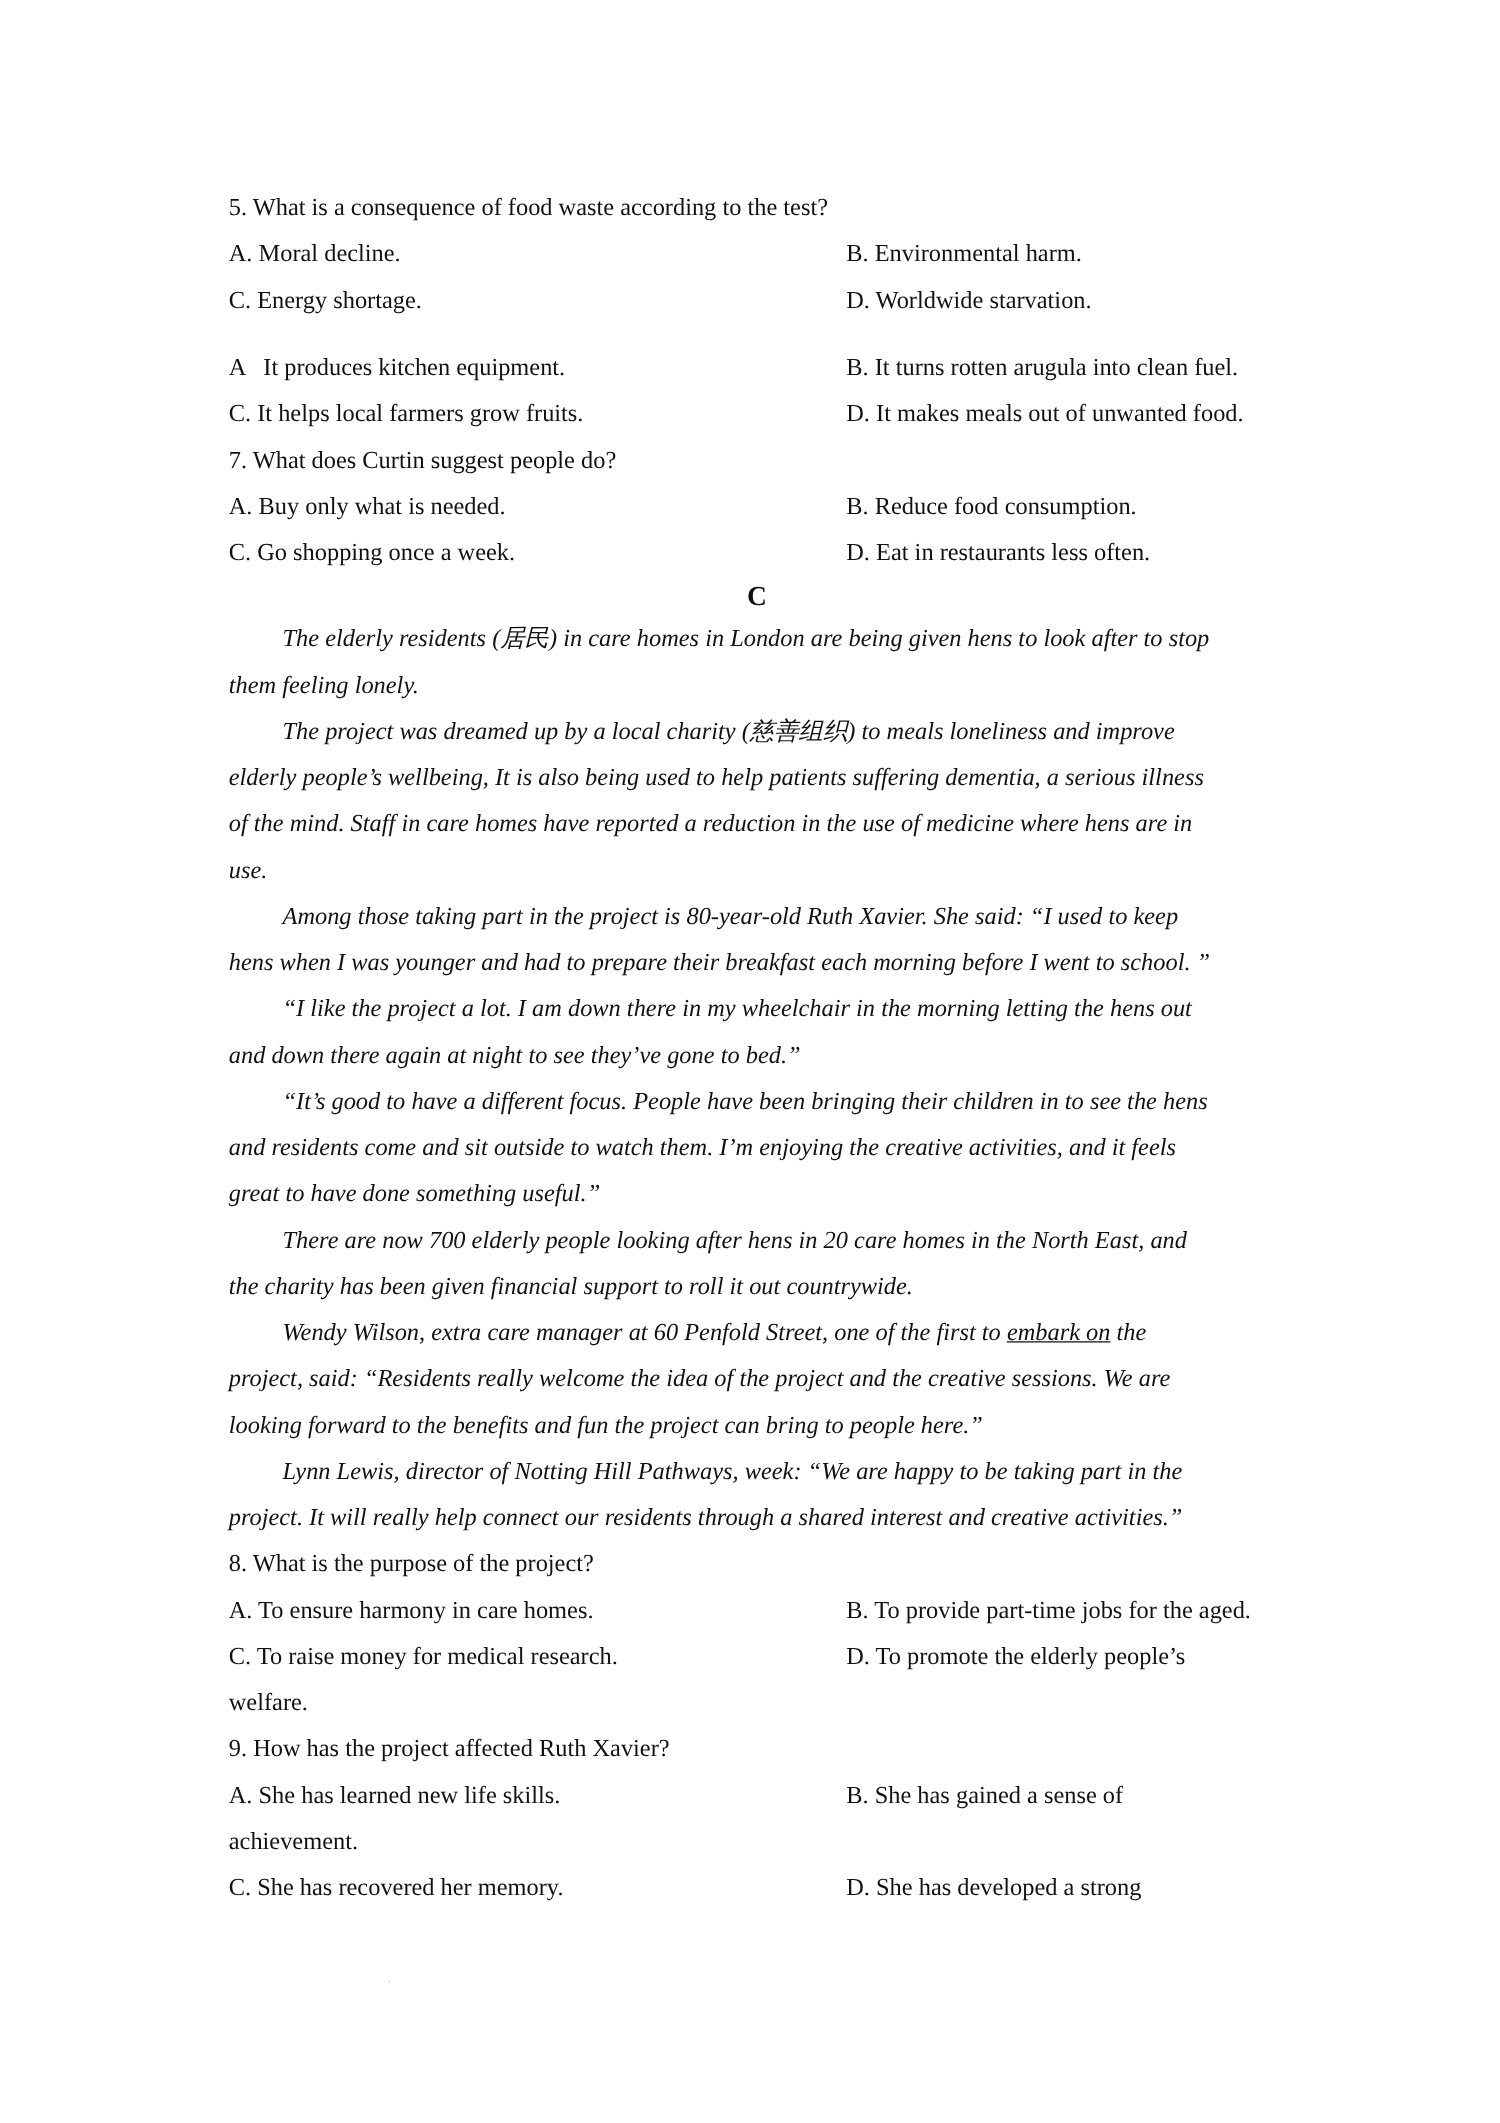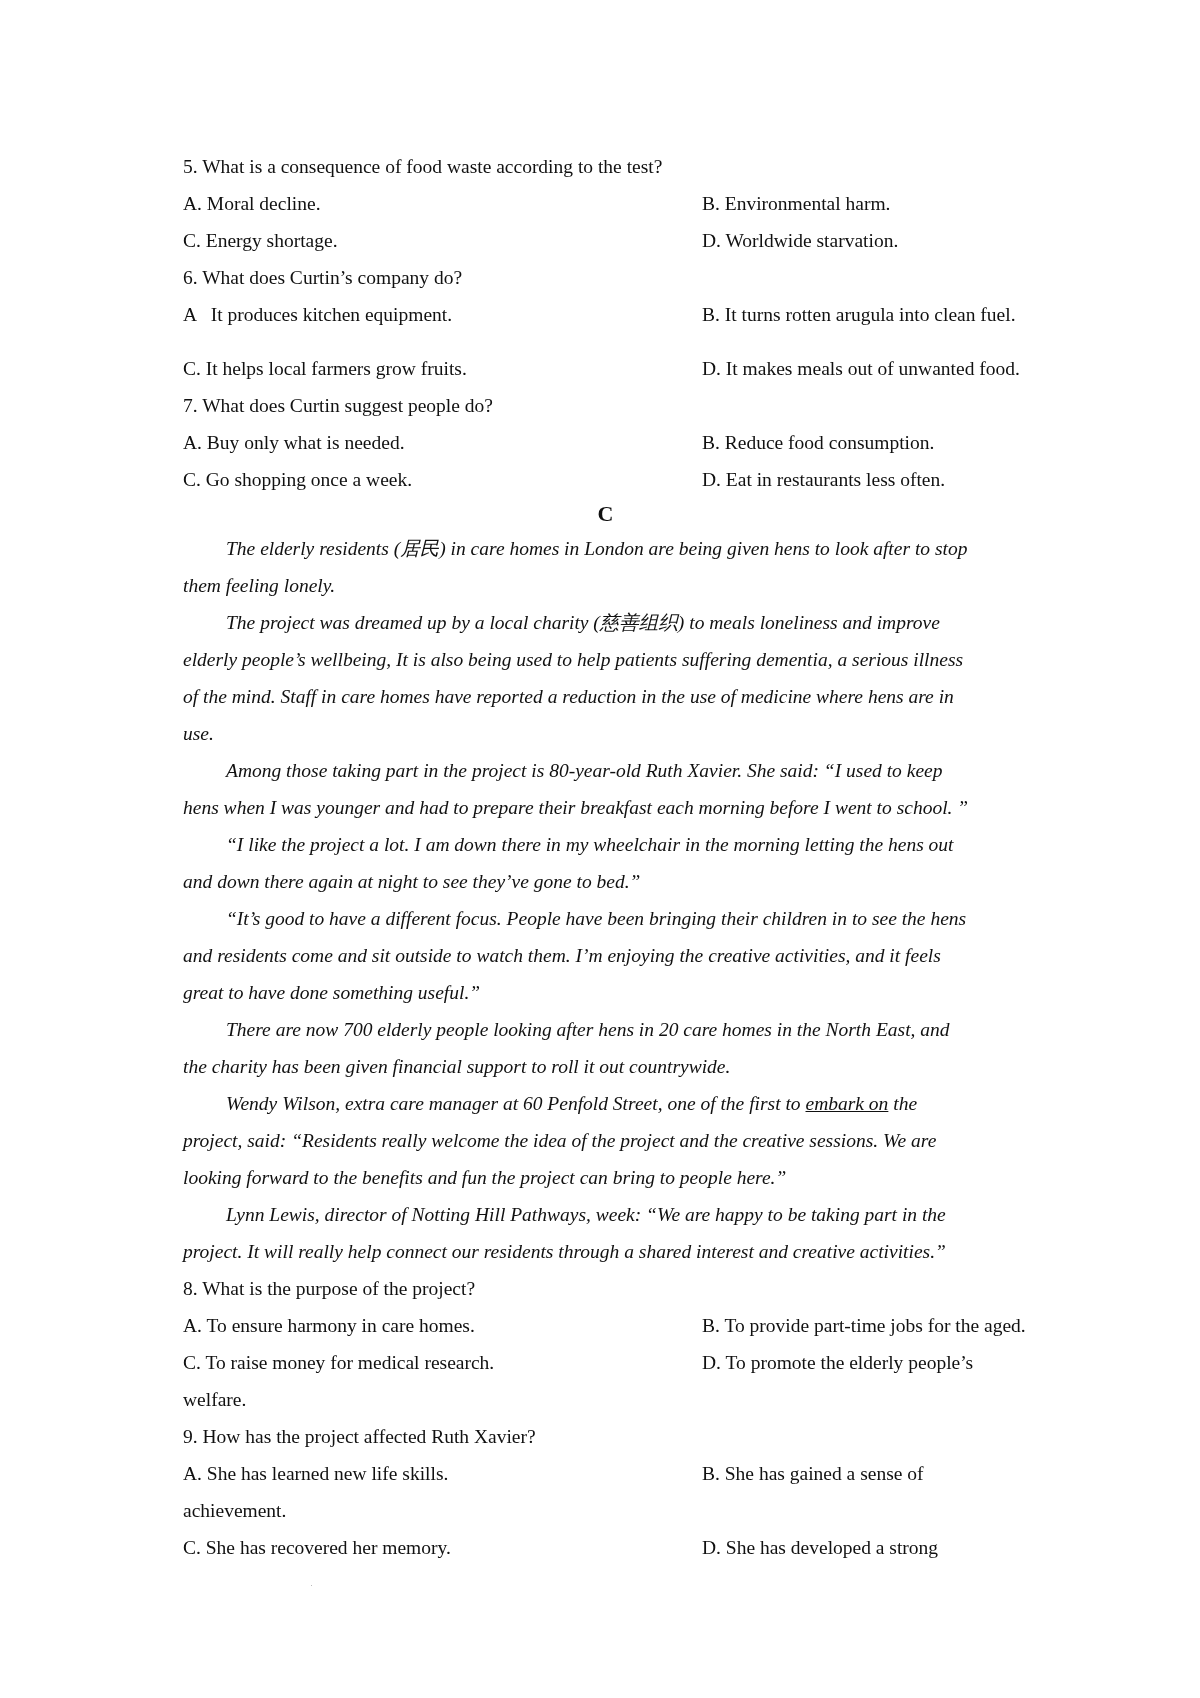--- a/index.html
+++ b/index.html
@@ -22,24 +22,25 @@
     height: 37px;
     line-height: 37px;
     white-space: nowrap;
   }
   .q { }
   .opts {
     display: flex;
     height: 37px;
     line-height: 37px;
     white-space: nowrap;
+    align-items: flex-end;
   }
   .opts.tall { height: 54px; }
   .opt-left { width: 494px; }
-  .opt-right { flex: 1; margin-left: 25px; }
+  .opt-right { flex: 1; }
   .section-title {
     text-align: center;
     font-weight: bold;
     font-size: 22px;
     height: 32px;
     line-height: 32px;
   }
   .para {
     line-height: 37px;
     text-indent: 43px;
@@ -63,21 +64,20 @@
   <div class="line q">5. What is a consequence of food waste according to the test?</div>
   <div class="opts">
     <span class="opt-left">A. Moral decline.</span>
     <span class="opt-right">B. Environmental harm.</span>
   </div>
   <div class="opts">
     <span class="opt-left">C. Energy shortage.</span>
     <span class="opt-right">D. Worldwide starvation.</span>
   </div>
 
-  <div class="line q">6. What does Curtin’s company do?</div>
   <div class="opts tall">
     <span class="opt-left" style="white-space:pre">A   It produces kitchen equipment.</span>
     <span class="opt-right">B. It turns rotten arugula into clean fuel.</span>
   </div>
   <div class="opts">
     <span class="opt-left">C. It helps local farmers grow fruits.</span>
     <span class="opt-right">D. It makes meals out of unwanted food.</span>
   </div>
 
   <div class="line q">7. What does Curtin suggest people do?</div>

